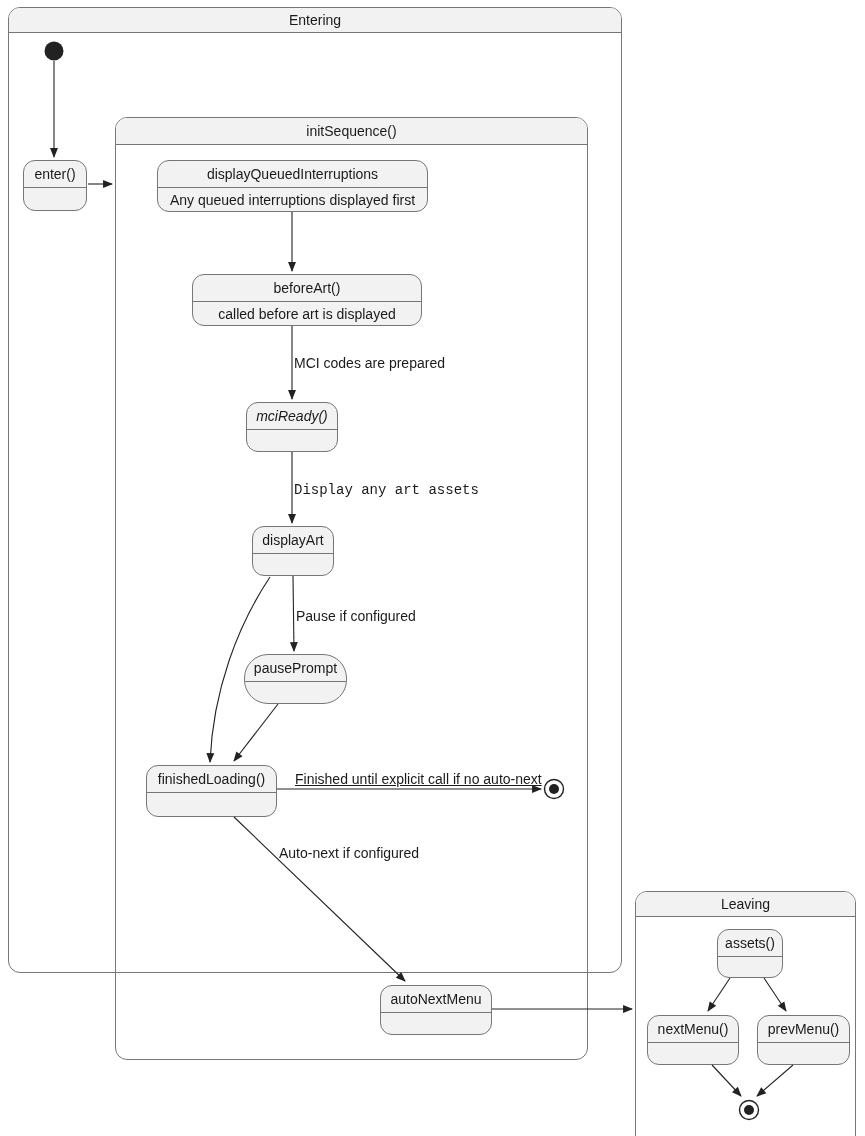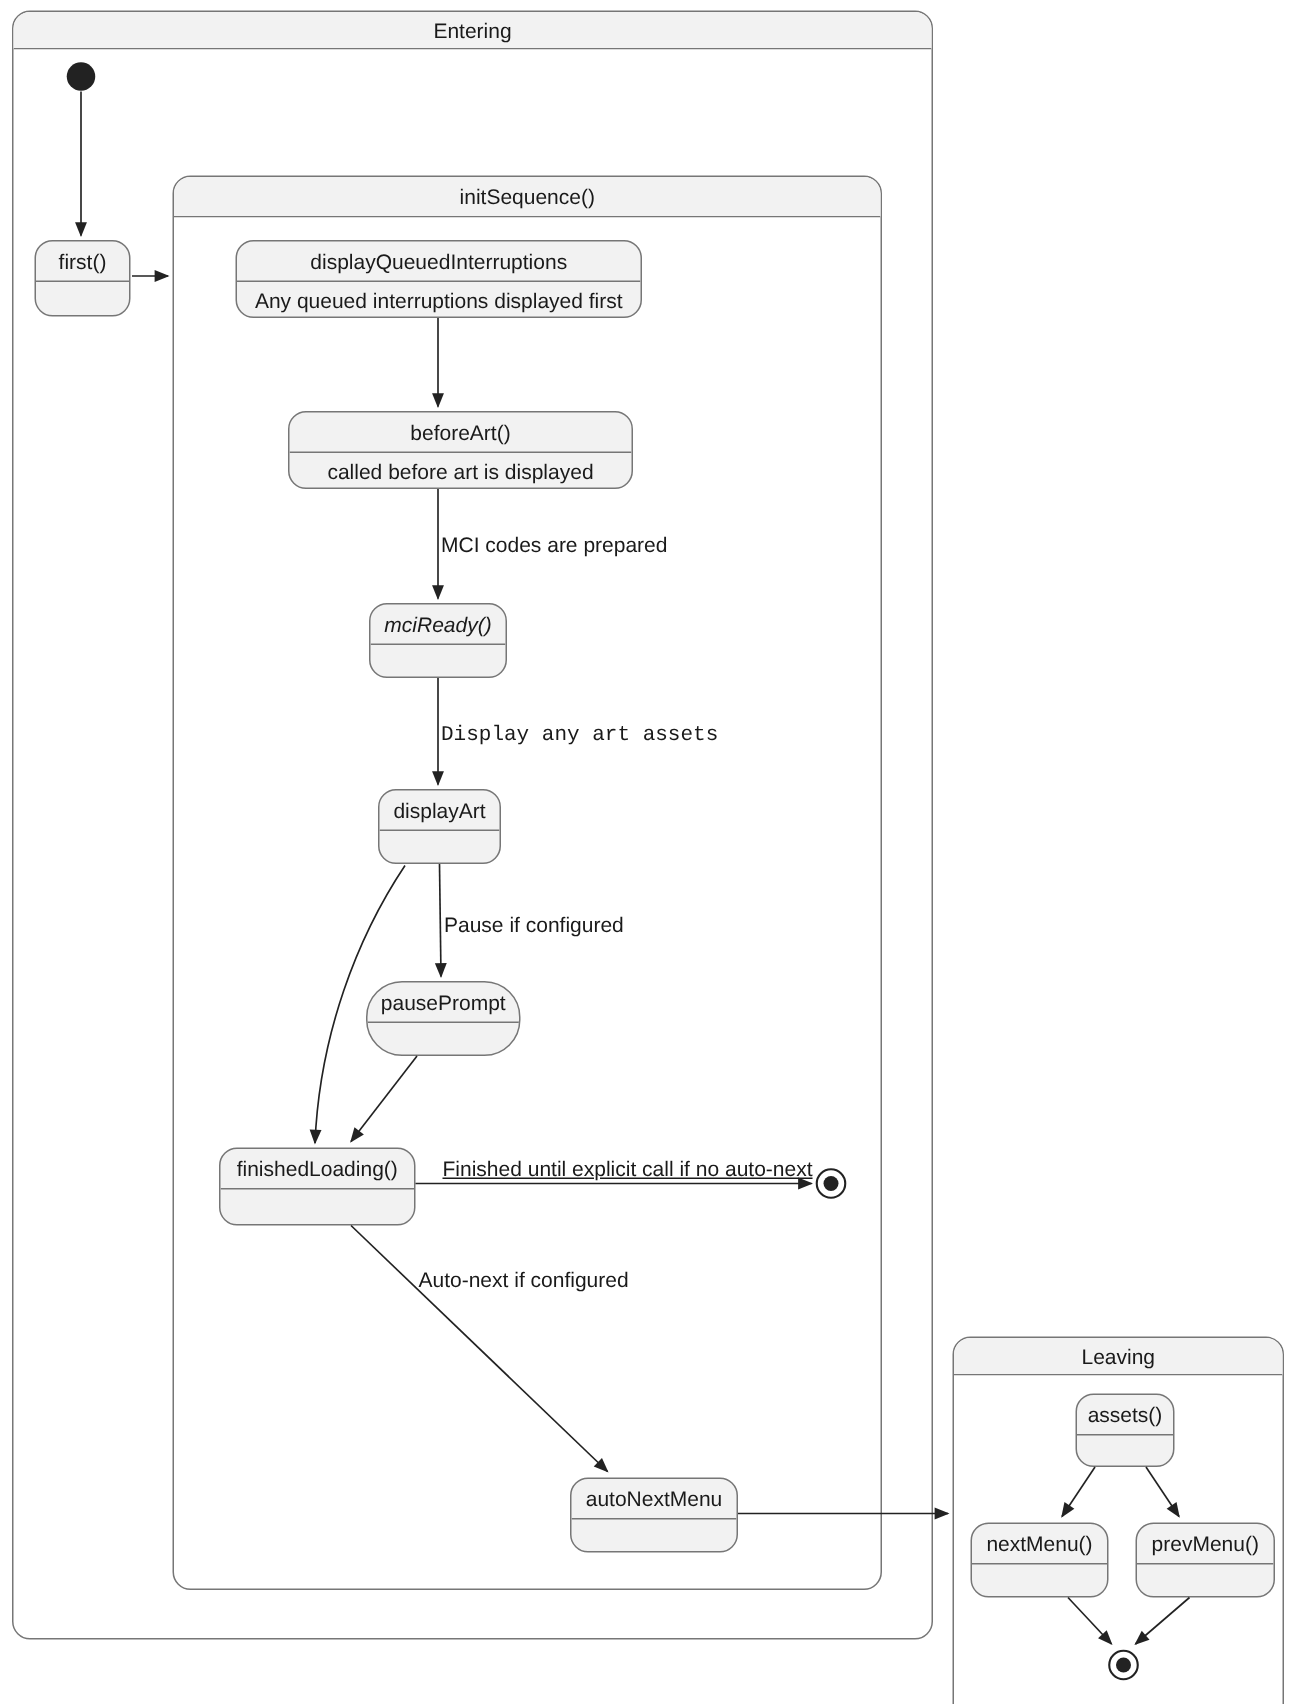--- a/index.html
+++ b/index.html
@@ -70,34 +70,34 @@
     width: 865px; height: 1136px;
     z-index: 4;
     pointer-events: none;
   }
 </style>
 </head>
 <body>
 
 <div class="canvas">
 
-  <div class="container" style="left:8px;top:7px;width:614px;height:1086px;">
+  <div class="container" style="left:8px;top:7px;width:614px;height:966px;">
     <div class="container-title">Entering</div>
   </div>
 
   <div class="container" style="left:115px;top:117px;width:473px;height:943px;">
     <div class="container-title" style="height:26px;">initSequence()</div>
   </div>
 
   <div class="container" style="left:635px;top:891px;width:221px;height:304px;">
     <div class="container-title">Leaving</div>
   </div>
 
   <div class="state" style="left:23px;top:160px;width:64px;height:51px;">
-    <div class="state-title">first()</div>
+    <div class="state-title">enter()</div>
     <div class="state-body"></div>
   </div>
 
   <div class="state" style="left:157px;top:160px;width:271px;height:52px;">
     <div class="state-title">displayQueuedInterruptions</div>
     <div class="state-body">Any queued interruptions displayed first</div>
   </div>
 
   <div class="state" style="left:192px;top:274px;width:230px;height:52px;">
     <div class="state-title">beforeArt()</div>

